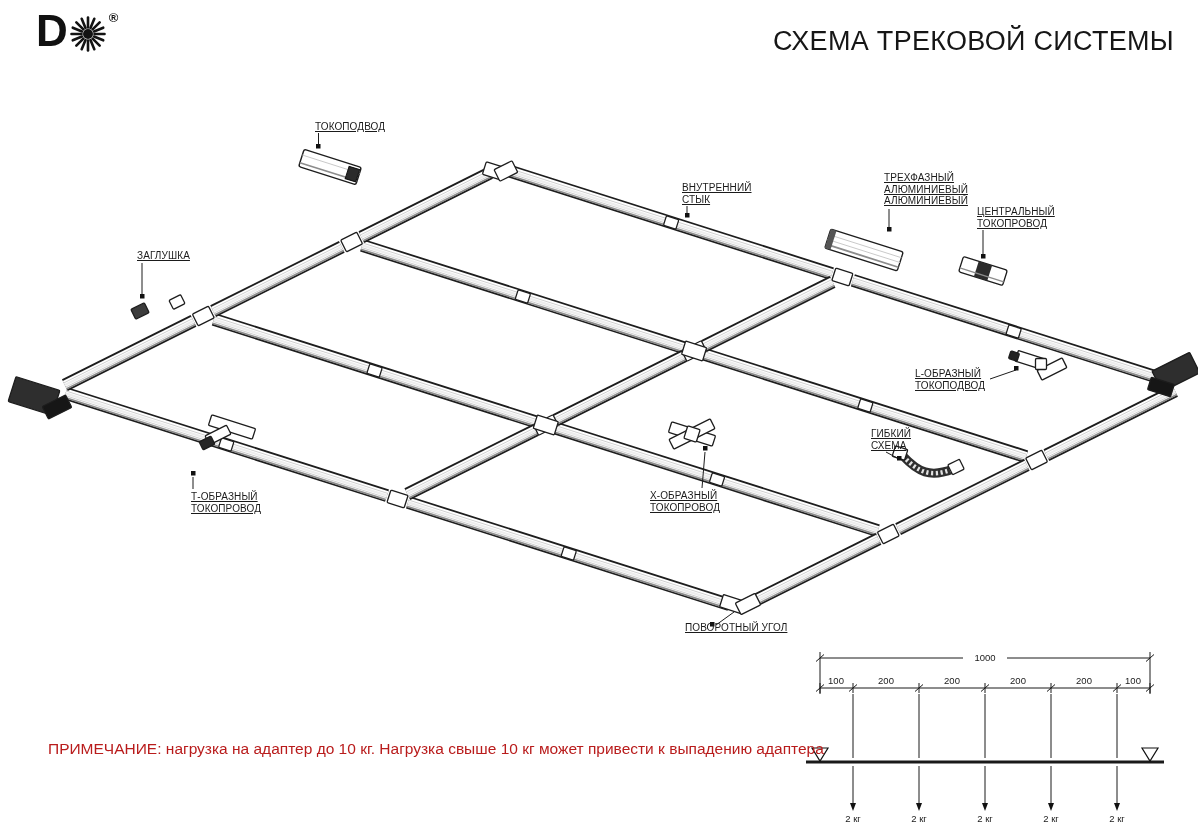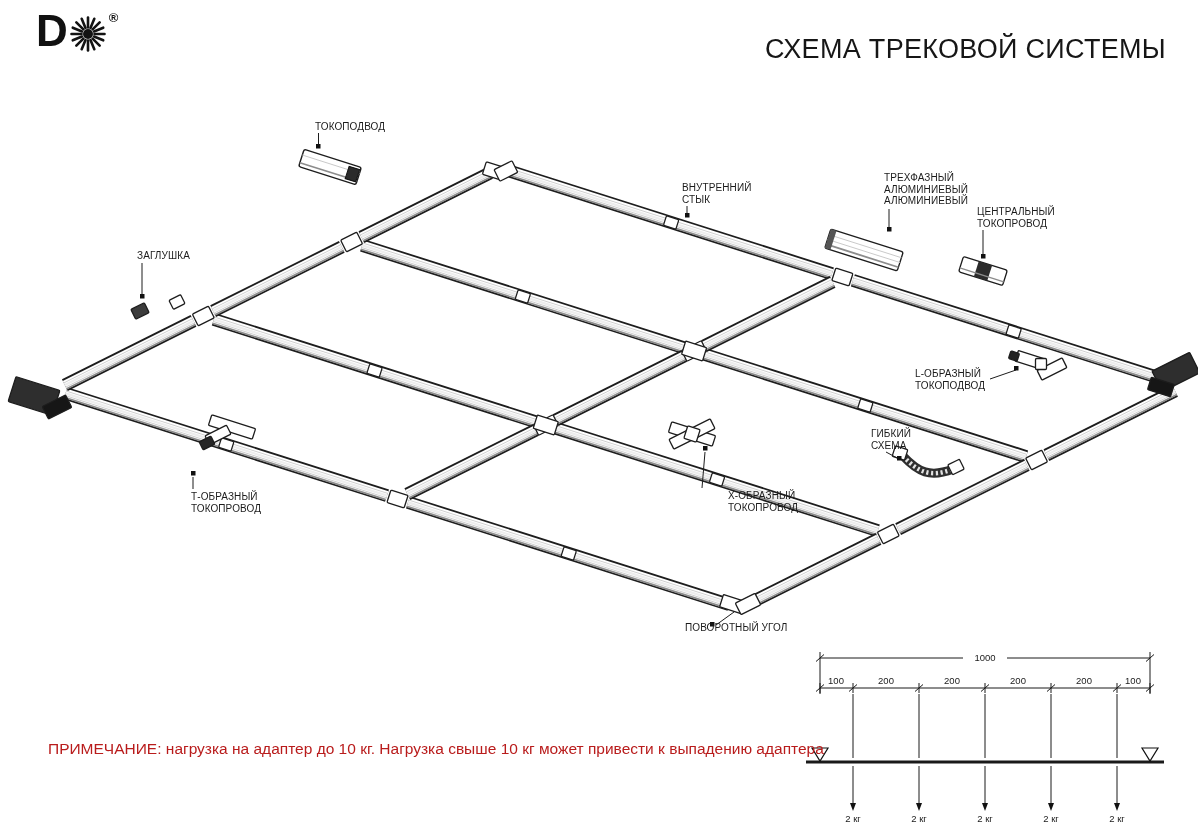--- a/index.html
+++ b/index.html
@@ -7,21 +7,21 @@
         font-family:"Liberation Sans",sans-serif;}
   
   .logo{position:absolute;left:36px;top:8px;display:flex;align-items:center;}
   .lg-t{font-weight:700;font-size:44px;color:#111;letter-spacing:1px;line-height:1;}
   .lg-sun{width:40px;height:40px;margin:6px -2px 0 -1px;}
   .lg-reg{font-weight:700;font-size:13px;color:#111;align-self:flex-start;margin:2px 0 0 3px;}
   .title{position:absolute;top:22px;right:20px;font-weight:400;font-size:27px;color:#161616;
          letter-spacing:.3px;white-space:nowrap;}
   
   .lbl{position:absolute;font-size:10px;line-height:1.16;color:#1b1b1b;letter-spacing:.1px;
-       white-space:nowrap;}
+       white-space:nowrap;text-decoration:underline;}
   
   .note{position:absolute;left:48px;top:740px;font-size:15.5px;color:#b91c1c;}
   svg.stage{position:absolute;left:0;top:0;}
 </style>
 </head>
 <body>
 
 <div class="page">
 
   <div class="logo">
@@ -42,21 +42,21 @@
           <line x1="-4.60" y1="-4.60" x2="-11.67" y2="-11.67" stroke="#131313" stroke-width="2.6" stroke-linecap="round"></line>
           <line x1="-2.49" y1="-6.01" x2="-6.31" y2="-15.24" stroke="#131313" stroke-width="2.6" stroke-linecap="round"></line>
           <line x1="-0.00" y1="-6.50" x2="-0.00" y2="-16.50" stroke="#131313" stroke-width="2.6" stroke-linecap="round"></line>
           <line x1="2.49" y1="-6.01" x2="6.31" y2="-15.24" stroke="#131313" stroke-width="2.6" stroke-linecap="round"></line>
           <line x1="4.60" y1="-4.60" x2="11.67" y2="-11.67" stroke="#131313" stroke-width="2.6" stroke-linecap="round"></line>
           <line x1="6.01" y1="-2.49" x2="15.24" y2="-6.31" stroke="#131313" stroke-width="2.6" stroke-linecap="round"></line>
         </g>
     </svg>
     <span class="lg-reg">®</span>
   </div>
-  <h1 class="title" style="margin:12px">СХЕМА ТРЕКОВОЙ СИСТЕМЫ</h1>
+  <h1 class="title" style="margin:4px">СХЕМА ТРЕКОВОЙ СИСТЕМЫ</h1>
 
   <svg id="iso" class="stage" width="1198" height="829" viewBox="0 0 1198 829">
     <g id="gen">
         <line x1="65.48198259460548" y1="393.33587183302774" x2="387.0180174053945" y2="495.66412816697226" stroke="#1d1d1d" stroke-width="13" fill="none"></line>
         <line x1="65.48198259460548" y1="393.33587183302774" x2="387.0180174053945" y2="495.66412816697226" stroke="#ffffff" stroke-width="9.4" fill="none"></line>
         <line x1="64.23861218411334" y1="397.2427926182898" x2="385.77464699490235" y2="499.5710489522343" stroke="#8c8c8c" stroke-width="1.7" fill="none"></line>
         <line x1="64.81480822799993" y1="395.43226835194884" x2="386.350843038789" y2="497.76052468589336" stroke="#c9c9c9" stroke-width="0.9" fill="none"></line>
         <line x1="66.20980917635698" y1="391.04889381238655" x2="387.74584398714603" y2="493.3771501463311" stroke="#c9c9c9" stroke-width="0.9" fill="none"></line>
         <line x1="65.48198259460548" y1="393.33587183302774" x2="387.0180174053945" y2="495.66412816697226" stroke="#ededed" stroke-width="2.2" fill="none"></line>
         <line x1="407.9819825946055" y1="502.33587183302774" x2="729.5180174053945" y2="604.6641281669723" stroke="#1d1d1d" stroke-width="13" fill="none"></line>
@@ -317,21 +317,21 @@
     <div>ТОКОПОДВОД</div>
   </div>
   <div class="lbl" style="left:871px;top:428px">
     <div>ГИБКИЙ</div>
     <div>СХЕМА</div>
   </div>
   <div class="lbl" style="left:191px;top:491px">
     <div>Т-ОБРАЗНЫЙ</div>
     <div>ТОКОПРОВОД</div>
   </div>
-  <div class="lbl" style="left:728px;top:490px">
+  <div class="lbl" style="left:650px;top:490px">
     <div>Х-ОБРАЗНЫЙ</div>
     <div>ТОКОПРОВОД</div>
   </div>
   <div class="lbl" style="left:685px;top:622px">
     <div>ПОВОРОТНЫЙ УГОЛ</div>
   </div>
 
   <div class="note">ПРИМЕЧАНИЕ: нагрузка на адаптер до 10 кг. Нагрузка свыше 10 кг может привести к выпадению адаптера</div>
 </div>
 

